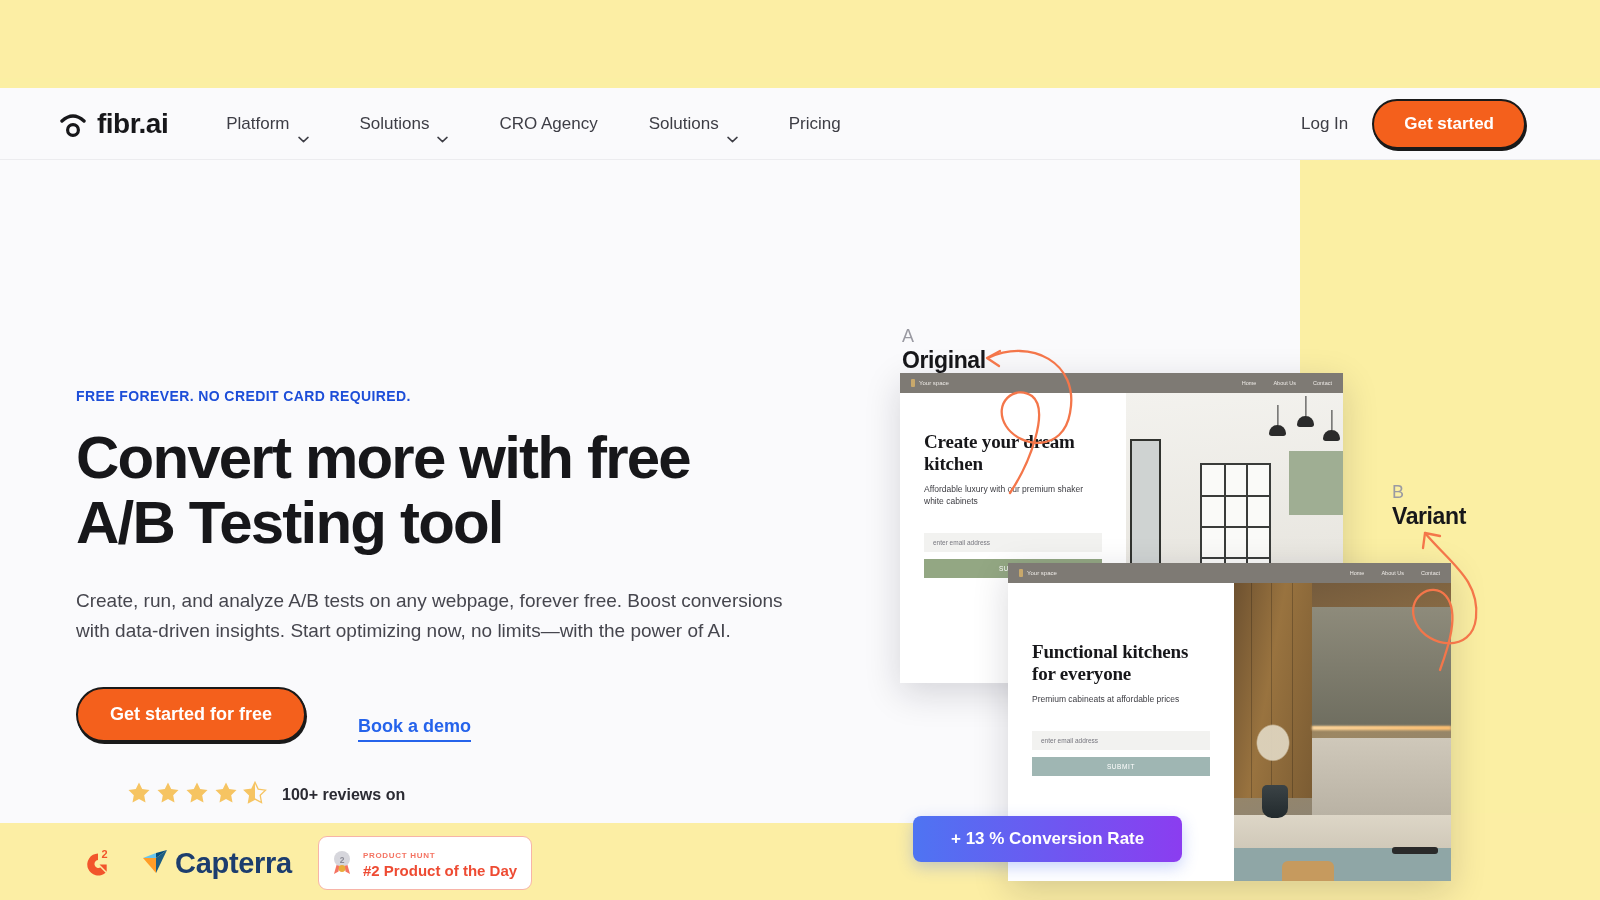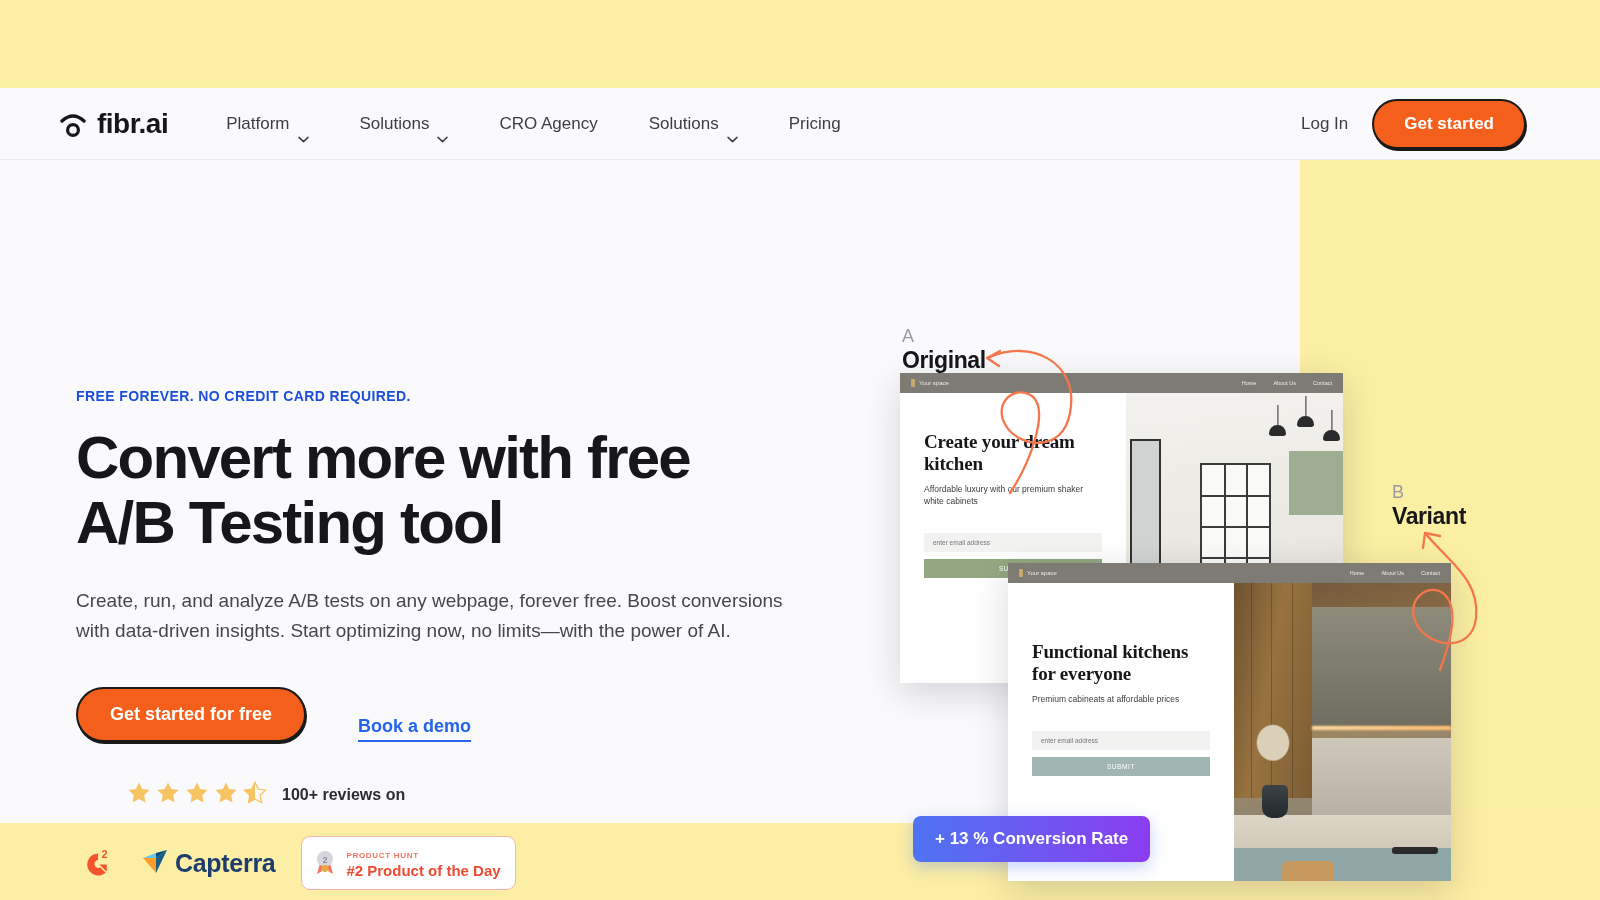--- a/index.html
+++ b/index.html
@@ -74,21 +74,21 @@
     border-bottom: 2px solid #2563EB; padding-bottom: 3px; cursor: pointer;
   }
 
   .rating-row { display: flex; align-items: center; gap: 14px; margin-left: 50px; margin-bottom: 26px; }
   .stars { display: flex; gap: 3px; }
   .reviews-text { font-size: 16px; font-weight: 700; color: #2B2B33; }
 
   .badge-row { display: flex; align-items: center; gap: 26px; }
   .g2-logo { width: 40px; height: 40px; position: relative; }
   .capterra { display: flex; align-items: center; gap: 6px; }
-  .capterra-text { font-size: 25px; font-weight: 700; color: #1C3D6E; letter-spacing: -0.3px; }
+  .capterra-text { font-size: 29px; font-weight: 700; color: #1C3D6E; letter-spacing: -0.3px; }
   .ph-badge {
     border: 1px solid #F7B4A8; border-radius: 9px; background: #fff;
     padding: 7px 14px 8px 11px; display: flex; align-items: center; gap: 9px;
   }
   .ph-medal { width: 24px; height: 26px; position: relative; flex: none; }
   .ph-txt-top { font-size: 8px; font-weight: 700; color: #F47362; letter-spacing: 0.7px; line-height: 1.2; }
   .ph-txt-main { font-size: 15px; font-weight: 700; color: #EE4B33; line-height: 1.25; white-space: nowrap; }
 
   
   .mock-area { position: absolute; top: 230px; left: 880px; width: 690px; height: 580px; }
@@ -161,21 +161,21 @@
   .kB-flower { position: absolute; left: 6%; bottom: 40%; width: 52px; height: 48px; background: radial-gradient(ellipse at 50% 60%, rgba(222,212,190,0.95) 0 42%, transparent 46%); }
   .kB-stove { position: absolute; right: 6%; bottom: 9%; width: 46px; height: 7px; background: #2A2A2A; border-radius: 3px; }
   .kB-stool { position:absolute; left:22%; bottom:-2%; width:52px; height:26px; background:#C69A5E; border-radius:6px 6px 0 0; }
 
   .arrow-svg { position: absolute; left: 0; top: 0; width: 690px; height: 580px; pointer-events: none; overflow: visible; }
 
   .conv-badge {
     position: absolute; left: 33px; top: 498px;
     background: linear-gradient(90deg,#4E74F2 0%,#8B3DF0 100%);
     color: #fff; font-size: 17px; font-weight: 700;
-    padding: 13px 22px; border-radius: 8px; white-space: nowrap;
+    padding: 13px 38px; border-radius: 8px; white-space: nowrap;
     box-shadow: 0 5px 16px rgba(78,116,242,0.32);
   }
 </style>
 </head>
 <body>
 
 <div class="page">
 
   <div class="band-top"></div>
   <div class="band-bottom"></div>

